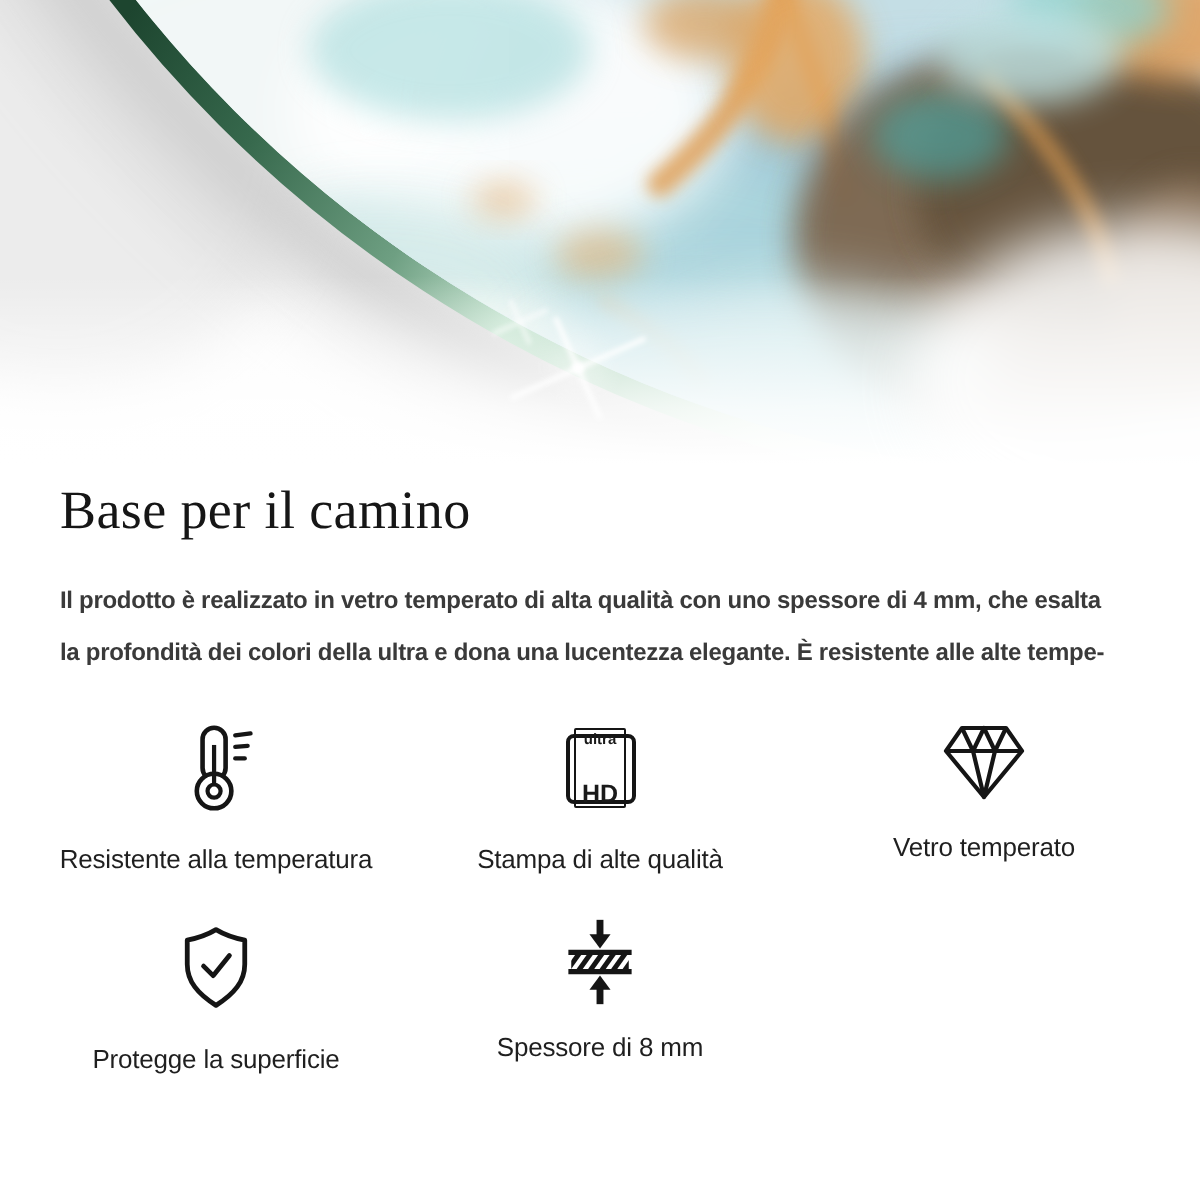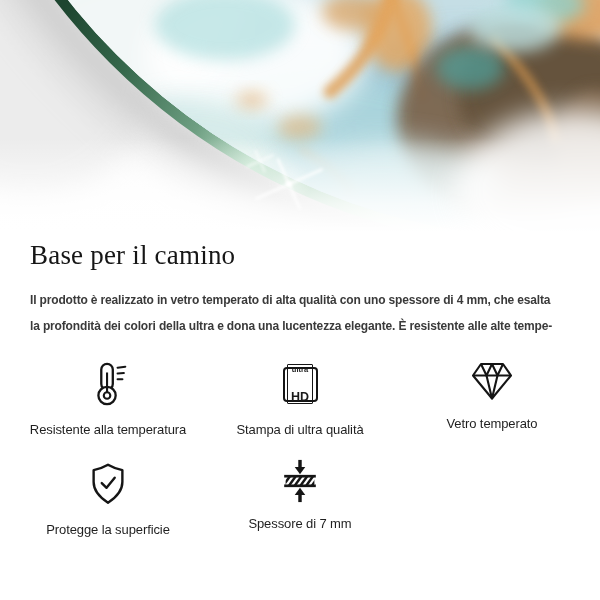--- a/index.html
+++ b/index.html
@@ -192,21 +192,21 @@
 
     <div class="feature">
       <div class="icon-box">
         <div class="uhd-outer">
           <div class="uhd-inner">
             <span class="uhd-top">ultra</span>
             <span class="uhd-bottom">HD</span>
           </div>
         </div>
       </div>
-      <div class="label">Stampa di ultra qualità</div>
+      <div class="label">Stampa di alte qualità</div>
     </div>
 
     <div class="feature row2">
       <div class="icon-box">
         <svg width="46" height="42" viewBox="0 0 46 42">
           <g fill="none" stroke="#151515" stroke-width="2.1" stroke-linejoin="round">
             <path d="M12 4 L34 4 L42 15.5 L23 38.5 L4 15.5 Z"></path>
             <path d="M4 15.5 L42 15.5"></path>
             <path d="M12 4 L17.5 15.5 L23 4 L28.5 15.5 L34 4"></path>
             <path d="M17.5 15.5 L23 38.5 L28.5 15.5"></path>
@@ -244,17 +244,17 @@
             <line x1="21" y1="31" x2="31" y2="17"></line>
             <line x1="27" y1="31" x2="37" y2="17"></line>
             <line x1="33" y1="31" x2="43" y2="17"></line>
           </g>
           <line x1="5.5" y1="19" x2="38.5" y2="19" stroke="#151515" stroke-width="2.8"></line>
           <line x1="5.5" y1="29" x2="38.5" y2="29" stroke="#151515" stroke-width="2.8"></line>
           <path d="M16.5 38.5 L22 31 L27.5 38.5 Z" fill="#151515"></path>
           <line x1="22" y1="37" x2="22" y2="46" stroke="#151515" stroke-width="3.6"></line>
         </svg>
       </div>
-      <div class="label">Spessore di 7 mm</div>
+      <div class="label">Spessore di 8 mm</div>
     </div>
 
   </section>
 </div>
 
 </body></html>

